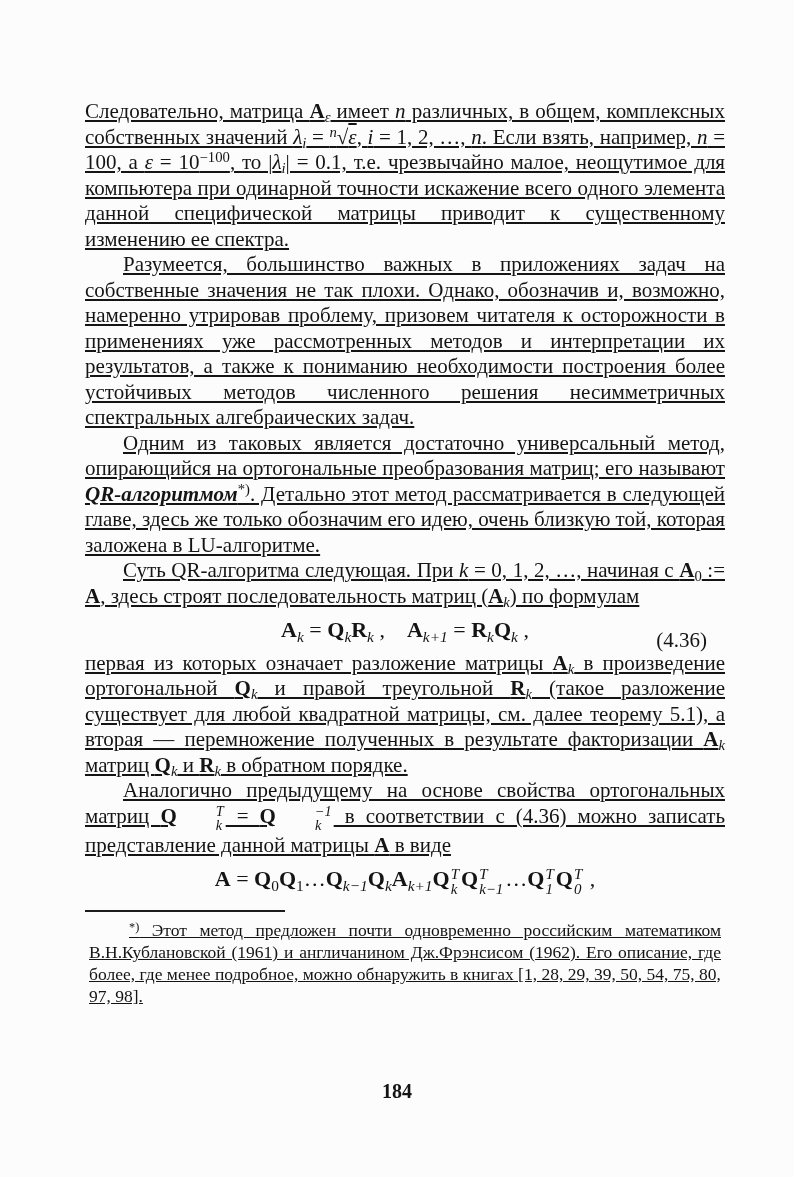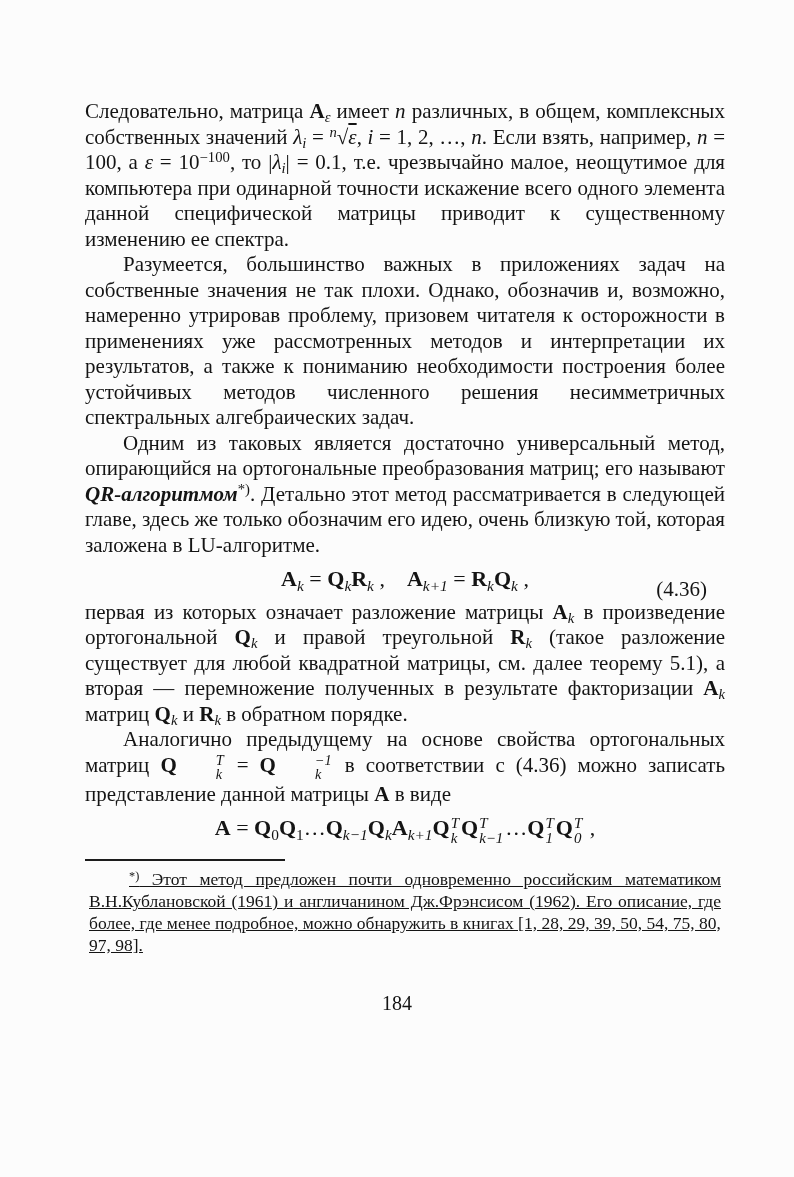--- a/index.html
+++ b/index.html
@@ -7,49 +7,50 @@
     width:794px;height:1177px;
     background:#fcfcfc;color:#141414;
     font-family:"Liberation Serif", serif;
     -webkit-font-smoothing:antialiased;
   }
   .page{position:relative;width:794px;height:1177px;overflow:hidden;}
   .text-col{
     position:absolute;left:85px;top:99px;width:640px;
     font-size:21px;line-height:25.5px;text-align:justify;
   }
-  .para{margin:0;}
+  .para{margin:0;text-decoration:underline;}
   .para.indent{text-indent:38px;}
   .bold{font-weight:bold;}
   .ital{font-style:italic;}
   .oline{text-decoration:overline;}
   .sub{font-size:0.7em;position:relative;top:0.3em;line-height:0;}
   .sup{font-size:0.7em;position:relative;top:-0.45em;line-height:0;}
   .equation{
     position:relative;text-align:center;text-indent:0;
     margin:7px 0 7px;font-size:22px;line-height:1.25;
   }
   .eq-num{position:absolute;right:18px;top:50%;transform:translateY(-50%);font-size:21px;margin-top:10px;}
   .stack{
     display:inline-block;font-size:0.68em;line-height:1.02;
     vertical-align:-0.52em;font-style:italic;margin:0 2px 0 1px;text-align:left;
   }
   .stack span{display:block;}
   .footnote-rule{width:200px;border-top:2px solid #1c1c1c;margin:13px 0 7px;}
   .footnote{margin:4px;font-size:17.5px;line-height:22px;text-indent:40px;text-align:justify;text-decoration:underline;}
-  .page-number{position:absolute;left:0;top:992px;width:100%;text-align:center;font-size:20px;}
+  .page-number{position:absolute;left:0;top:1080px;width:100%;text-align:center;font-size:20px;font-weight:bold;}
 </style>
 </head>
 <body>
 
 <div class="page">
   <div class="text-col">
     <p class="para">Следовательно, матрица <span class="bold">A</span><span class="sub ital">ε</span> имеет <span class="ital">n</span> различных, в общем, комплексных собственных значений <span class="ital">λ</span><span class="sub ital">i</span> = <span class="sup ital">n</span><span>√</span><span class="ital oline">ε</span>, <span class="ital">i</span> = 1, 2, …, <span class="ital">n</span>. Если взять, например, <span class="ital">n</span> = 100, а <span class="ital">ε</span> = 10<span class="sup">−100</span>, то |<span class="ital">λ</span><span class="sub ital">i</span>| = 0.1, т.е. чрезвычайно малое, неощутимое для компьютера при одинарной точности искажение всего одного элемента данной специфической матрицы приводит к существенному изменению ее спектра.</p>
     <p class="para indent">Разумеется, большинство важных в приложениях задач на собственные значения не так плохи. Однако, обозначив и, возможно, намеренно утрировав проблему, призовем читателя к осторожности в применениях уже рассмотренных методов и интерпретации их результатов, а также к пониманию необходимости построения более устойчивых методов численного решения несимметричных спектральных алгебраических задач.</p>
     <p class="para indent">Одним из таковых является достаточно универсальный метод, опирающийся на ортогональные преобразования матриц; его называют <span class="bold ital">QR-алгоритмом</span><span class="sup">*)</span>. Детально этот метод рассматривается в следующей главе, здесь же только обозначим его идею, очень близкую той, которая заложена в LU-алгоритме.</p>
+    <p class="para indent">Суть QR-алгоритма следующая. При <span class="ital">k</span> = 0, 1, 2, …, начиная с <span class="bold">A</span><span class="sub">0</span> := <span class="bold">A</span>, здесь строят последовательность матриц (<span class="bold">A</span><span class="sub ital">k</span>) по формулам</p>
 
     <div class="equation">
       <span class="eq-body"><span class="bold">A</span><span class="sub ital">k</span> = <span class="bold">Q</span><span class="sub ital">k</span><span class="bold">R</span><span class="sub ital">k</span> ,&nbsp;&nbsp;&nbsp;&nbsp;<span class="bold">A</span><span class="sub ital">k+1</span> = <span class="bold">R</span><span class="sub ital">k</span><span class="bold">Q</span><span class="sub ital">k</span> ,</span>
       <span class="eq-num">(4.36)</span>
     </div>
 
     <p class="para">первая из которых означает разложение матрицы <span class="bold">A</span><span class="sub ital">k</span> в произведение ортогональной <span class="bold">Q</span><span class="sub ital">k</span> и правой треугольной <span class="bold">R</span><span class="sub ital">k</span> (такое разложение существует для любой квадратной матрицы, см. далее теорему 5.1), а вторая — перемножение полученных в результате факторизации <span class="bold">A</span><span class="sub ital">k</span> матриц <span class="bold">Q</span><span class="sub ital">k</span> и <span class="bold">R</span><span class="sub ital">k</span> в обратном порядке.</p>
     <p class="para indent">Аналогично предыдущему на основе свойства ортогональных матриц <span class="bold">Q</span><span class="stack"><span>T</span><span>k</span></span> = <span class="bold">Q</span><span class="stack"><span>−1</span><span>k</span></span> в соответствии с (4.36) можно записать представление данной матрицы <span class="bold">A</span> в виде</p>
 
     <div class="equation">

